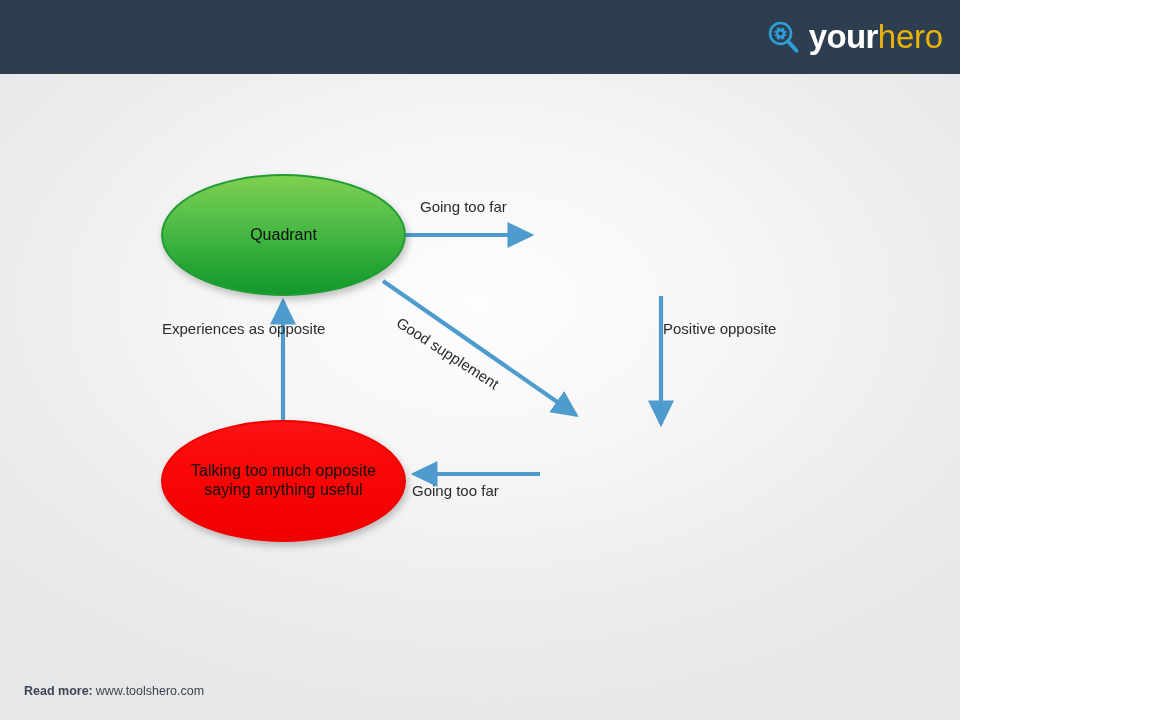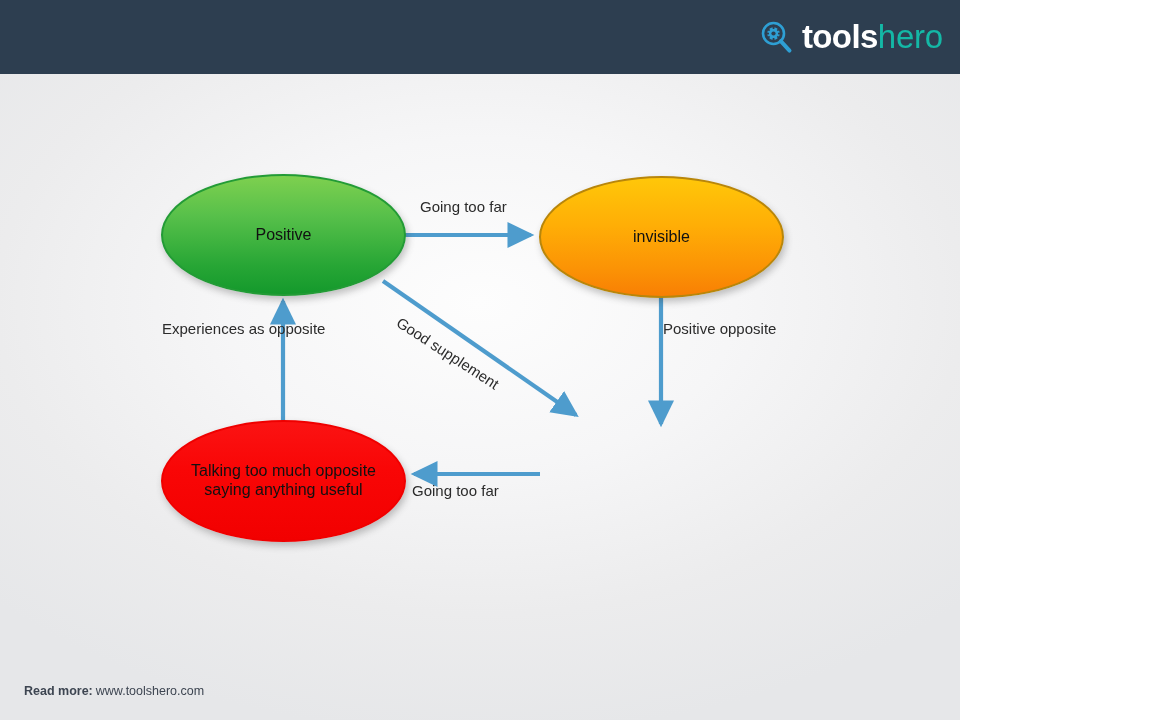--- a/index.html
+++ b/index.html
@@ -73,21 +73,21 @@
     white-space: nowrap;
     font-family: "Liberation Sans", sans-serif;
   }
   #brand-logo .wm-bold {
     font-weight: bold;
     color: #ffffff;
     letter-spacing: -0.6px;
   }
   #brand-logo .wm-light {
     font-weight: 400;
-    color: #14b8a6;
+    color: #eab308;
     letter-spacing: -0.2px;
   }
 
   
   #diagram {
     position: absolute;
     left: 0;
     top: 74px;
     width: 960px;
     height: 600px;
@@ -219,21 +219,21 @@
           <rect x="13.7" y="5.9" width="1.7" height="3.1"></rect>
           <rect x="13.7" y="18.0" width="1.7" height="3.1"></rect>
           <rect x="6.9" y="12.7" width="3.1" height="1.7"></rect>
           <rect x="19.0" y="12.7" width="3.1" height="1.7"></rect>
           <rect x="8.6" y="7.9" width="1.7" height="3.1" transform="rotate(-45 9.45 9.45)"></rect>
           <rect x="18.6" y="16.0" width="1.7" height="3.1" transform="rotate(-45 19.45 17.55)"></rect>
           <rect x="18.6" y="7.9" width="1.7" height="3.1" transform="rotate(45 19.45 9.45)"></rect>
           <rect x="8.6" y="16.0" width="1.7" height="3.1" transform="rotate(45 9.45 17.55)"></rect>
         </g>
       </svg>
-      <div class="wordmark"><span class="wm-bold">tools</span><span class="wm-light">hero</span></div>
+      <div class="wordmark"><span class="wm-bold">your</span><span class="wm-light">hero</span></div>
     </div>
   </div>
 
   <div id="diagram">
 
     <svg id="wires" viewBox="0 0 960 600">
       <defs>
         <marker id="ah" markerWidth="7" markerHeight="7" refX="5.6" refY="3.5" orient="auto" markerUnits="strokeWidth">
           <path d="M0,0.4 L6.4,3.5 L0,6.6 Z" fill="#4e9ccd"></path>
         </marker>
@@ -244,26 +244,23 @@
       <line x1="540" y1="400" x2="414" y2="400" stroke="#4e9ccd" stroke-width="4.2" marker-end="url(#ah)"></line>
 
       <line x1="283" y1="348" x2="283" y2="227" stroke="#4e9ccd" stroke-width="4.2" marker-end="url(#ah)"></line>
 
       <line x1="661" y1="222" x2="661" y2="350" stroke="#4e9ccd" stroke-width="4.2" marker-end="url(#ah)"></line>
 
       <line x1="383" y1="207" x2="576" y2="341" stroke="#4e9ccd" stroke-width="4.2" marker-end="url(#ah)"></line>
     </svg>
 
     <div class="node" id="node-quality">
-      <span class="node-label">Positive</span>
+      <span class="node-label">Quadrant</span>
     </div>
 
-    <div class="node" id="node-pitfall">
-      <span class="node-label">invisible</span>
-    </div>
 
     <div class="node" id="node-challenge">
       <span class="node-label">Talking too much opposite saying anything useful</span>
     </div>
 
 
     <div class="edge-label" id="label-top">Going too far</div>
 
     <div class="edge-label" id="label-bottom">Going too far</div>
 

